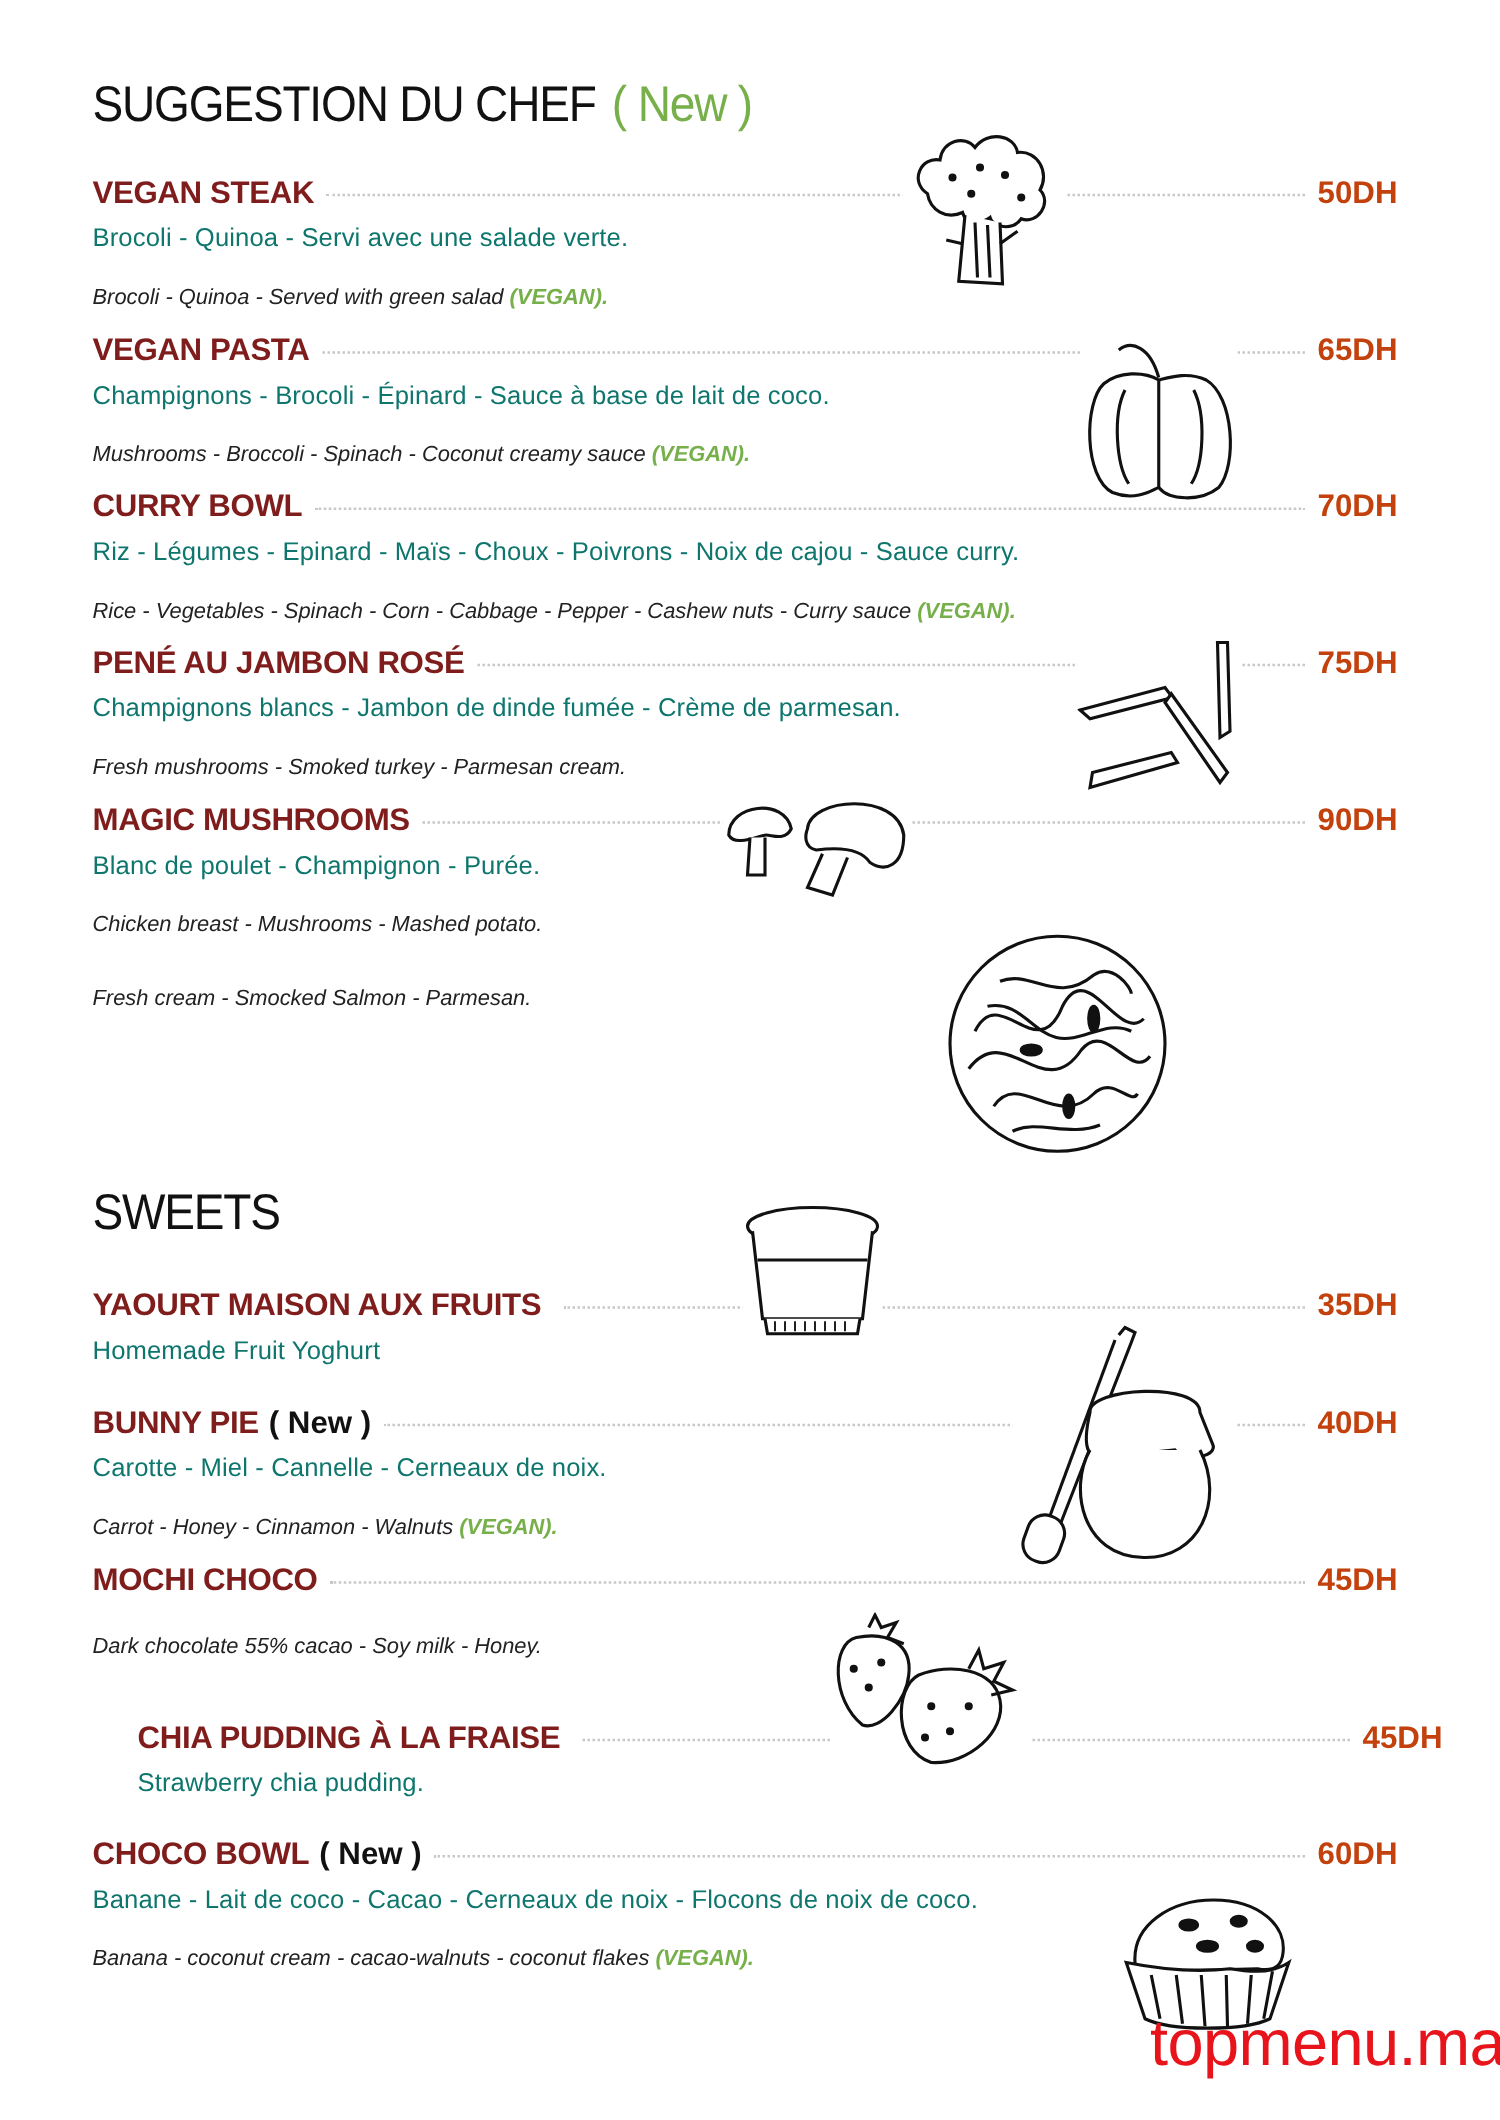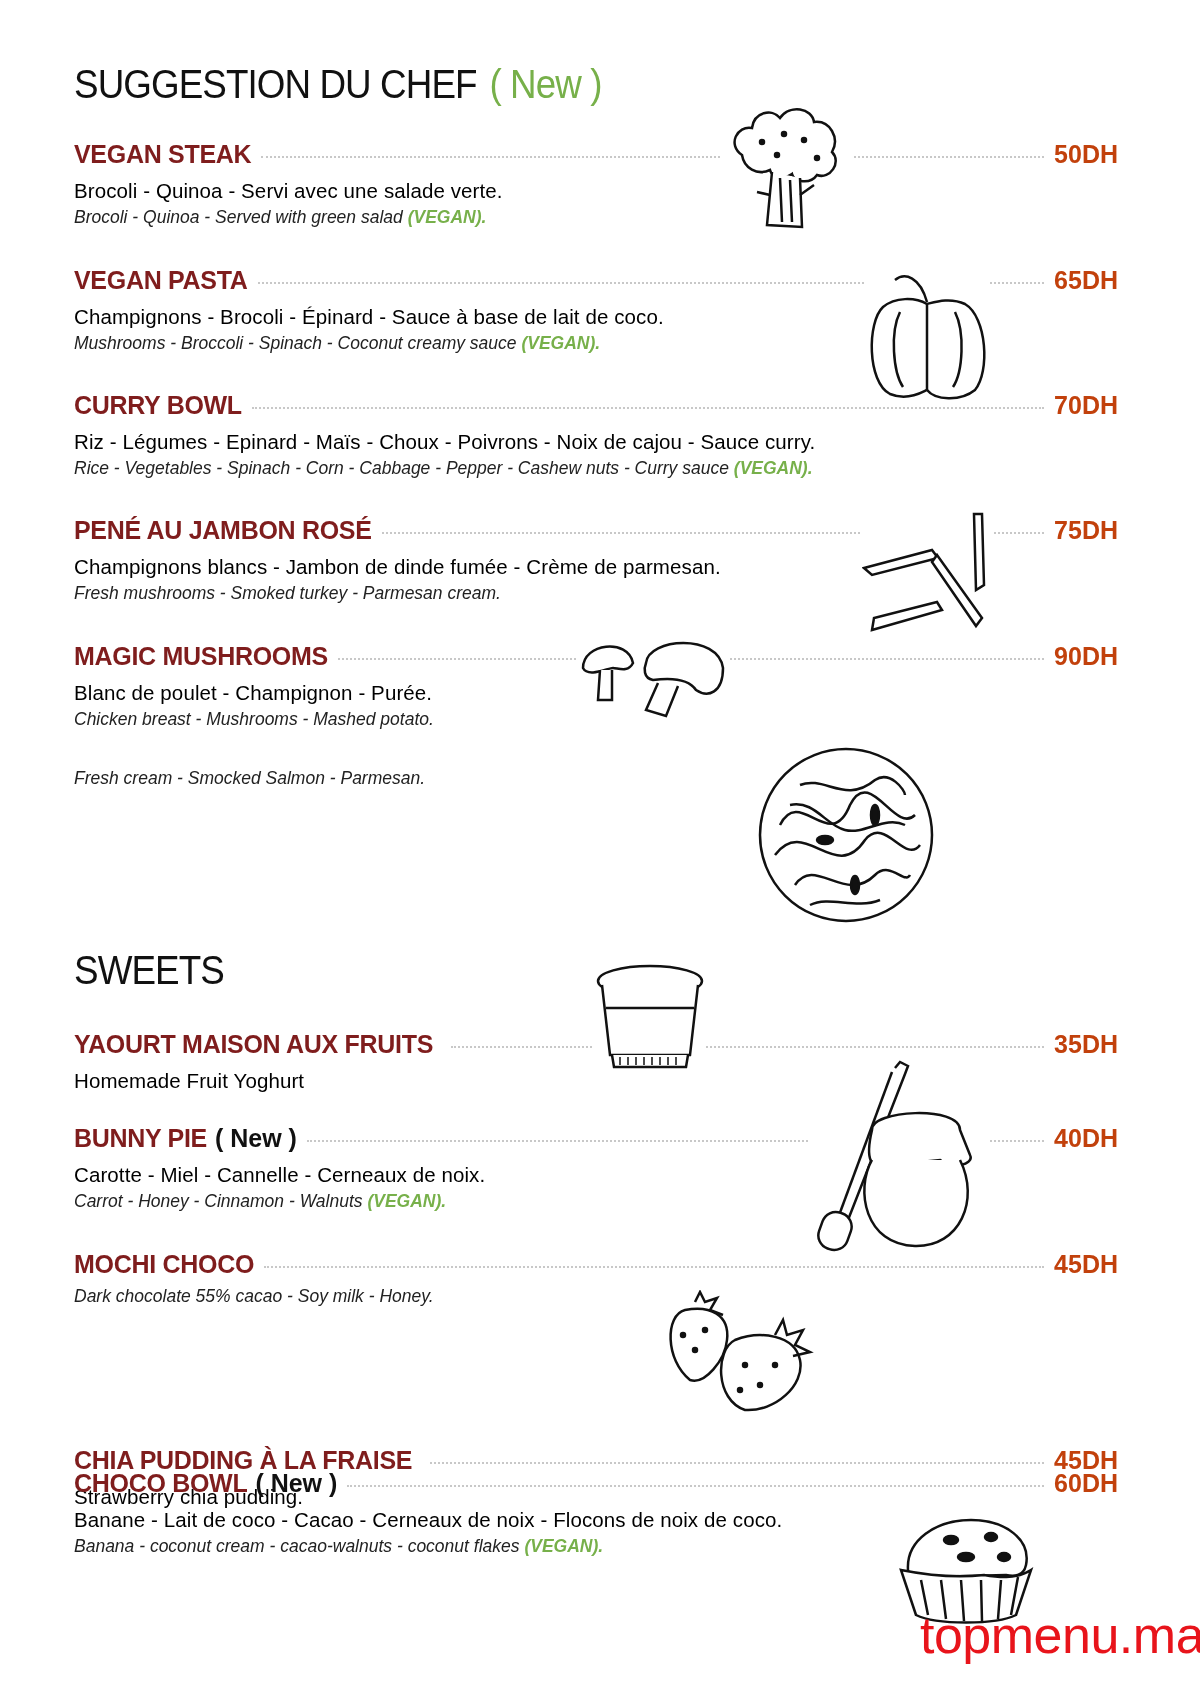--- a/index.html
+++ b/index.html
@@ -7,22 +7,22 @@
          font-family: "Liberation Sans", sans-serif; color: #111; }
   .section-title { position: absolute; left: 74px; font-family: "Liberation Sans Narrow", "Liberation Sans", sans-serif;
          font-size: 40px; font-weight: normal; letter-spacing: -1px; color: #111; transform: scaleX(0.92); transform-origin: left center; }
   .section-title .new-tag { color: #77b04a; margin-left: 14px; }
   .item { position: absolute; left: 74px; width: 1044px; }
   .item-head { display: flex; align-items: baseline; height: 32px; }
   .item-name { color: #7f1d1d; font-weight: bold; font-size: 25px; white-space: nowrap; letter-spacing: -0.3px; }
   .item-new { color: #111; font-weight: bold; font-size: 25px; margin-left: 8px; white-space: nowrap; }
   .leader { flex: 1; border-bottom: 2px dotted #c8c8c8; margin: 0 10px; transform: translateY(-5px); }
   .price { color: #c2410c; font-weight: bold; font-size: 25px; white-space: nowrap; }
-  .desc-fr { font-size: 20.5px; color: #000000; margin-top: 7px; white-space: nowrap; letter-spacing: 0.1px; }
-  .desc-en { font-size: 17.5px; font-style: italic; color: #222; margin-top: 4px; white-space: nowrap; }
+  .desc-fr { font-size: 20.5px; color: #0f766e; margin-top: 7px; white-space: nowrap; letter-spacing: 0.1px; }
+  .desc-en { font-size: 17.5px; font-style: italic; color: #222; margin-top: 24px; white-space: nowrap; }
   .desc-en .vegan { color: #77b04a; font-weight: bold; }
   .illus { position: absolute; background: #fff; }
   .illus svg { width: 100%; height: 100%; display: block; }
   .watermark { position: absolute; left: 920px; top: 1605px; font-size: 52px; color: #e8141b; font-family: "Liberation Sans", sans-serif; letter-spacing: -0.5px; }
 </style>
 </head>
 <body>
 
 <div class="section-title" style="top:62px;">
   <span>SUGGESTION DU CHEF</span><span class="new-tag">( New )</span>
@@ -108,21 +108,21 @@
 
 <div class="item" style="top:1250px;">
   <div class="item-head">
       <span class="item-name">MOCHI CHOCO</span>
       <span class="leader"></span>
       <span class="price">45DH</span>
     </div>
   <div class="desc-en">Dark chocolate 55% cacao - Soy milk - Honey.</div>
 </div>
 
-<div class="item" style="top:1446px;">
+<div class="item" style="top:1376px;margin-left:36px;">
   <div class="item-head">
       <span class="item-name">CHIA PUDDING À LA FRAISE</span>
       <span class="leader" style="margin-left:18px;"></span>
       <span class="price">45DH</span>
     </div>
   <div class="desc-fr">Strawberry chia pudding.</div>
 </div>
 
 <div class="item" style="top:1469px;">
   <div class="item-head">

